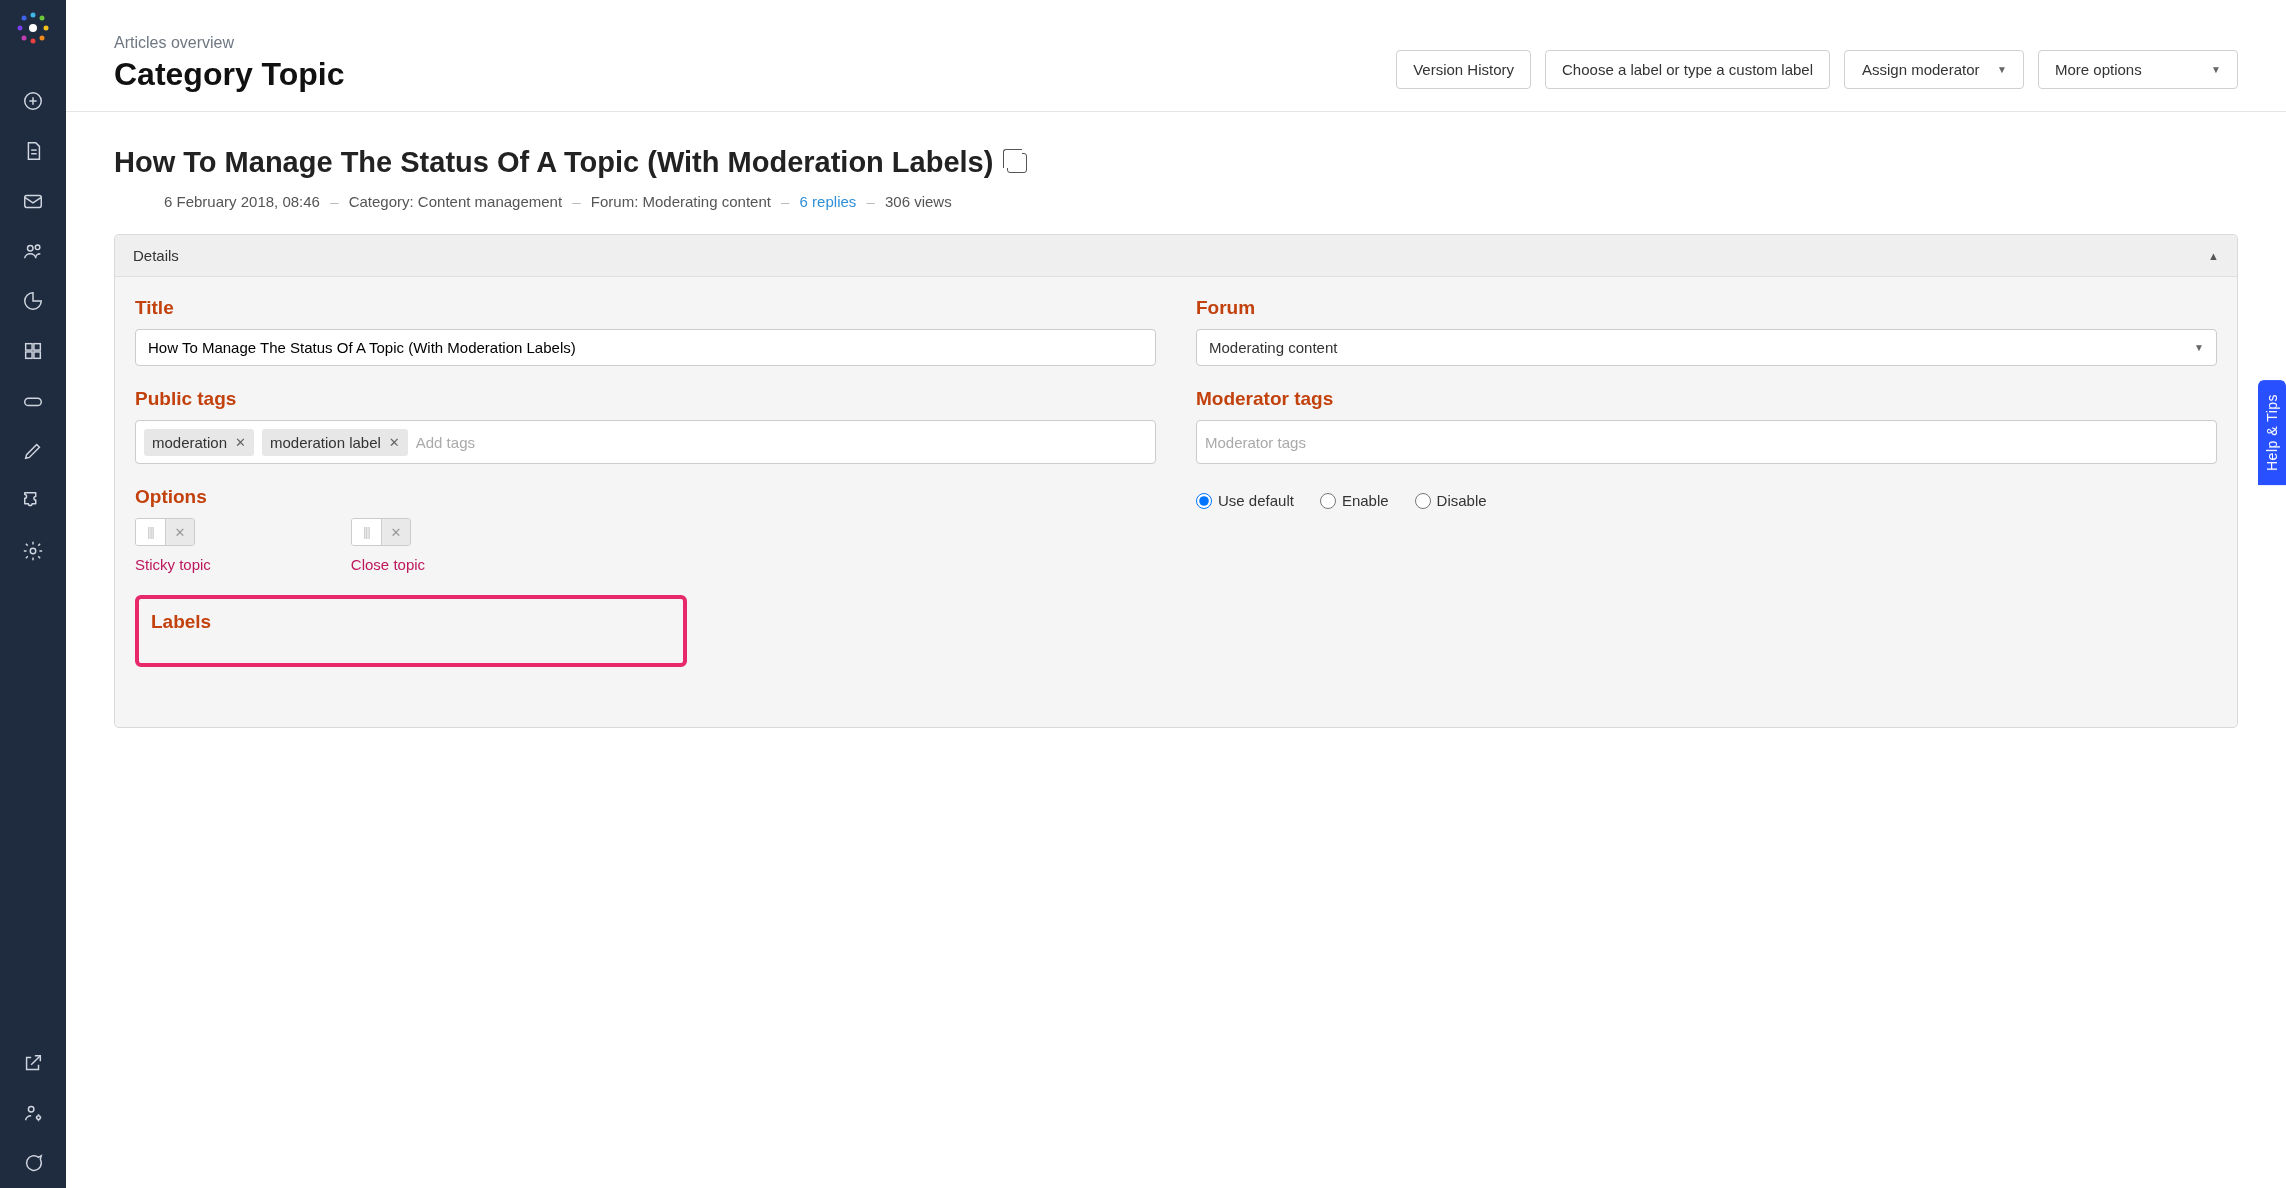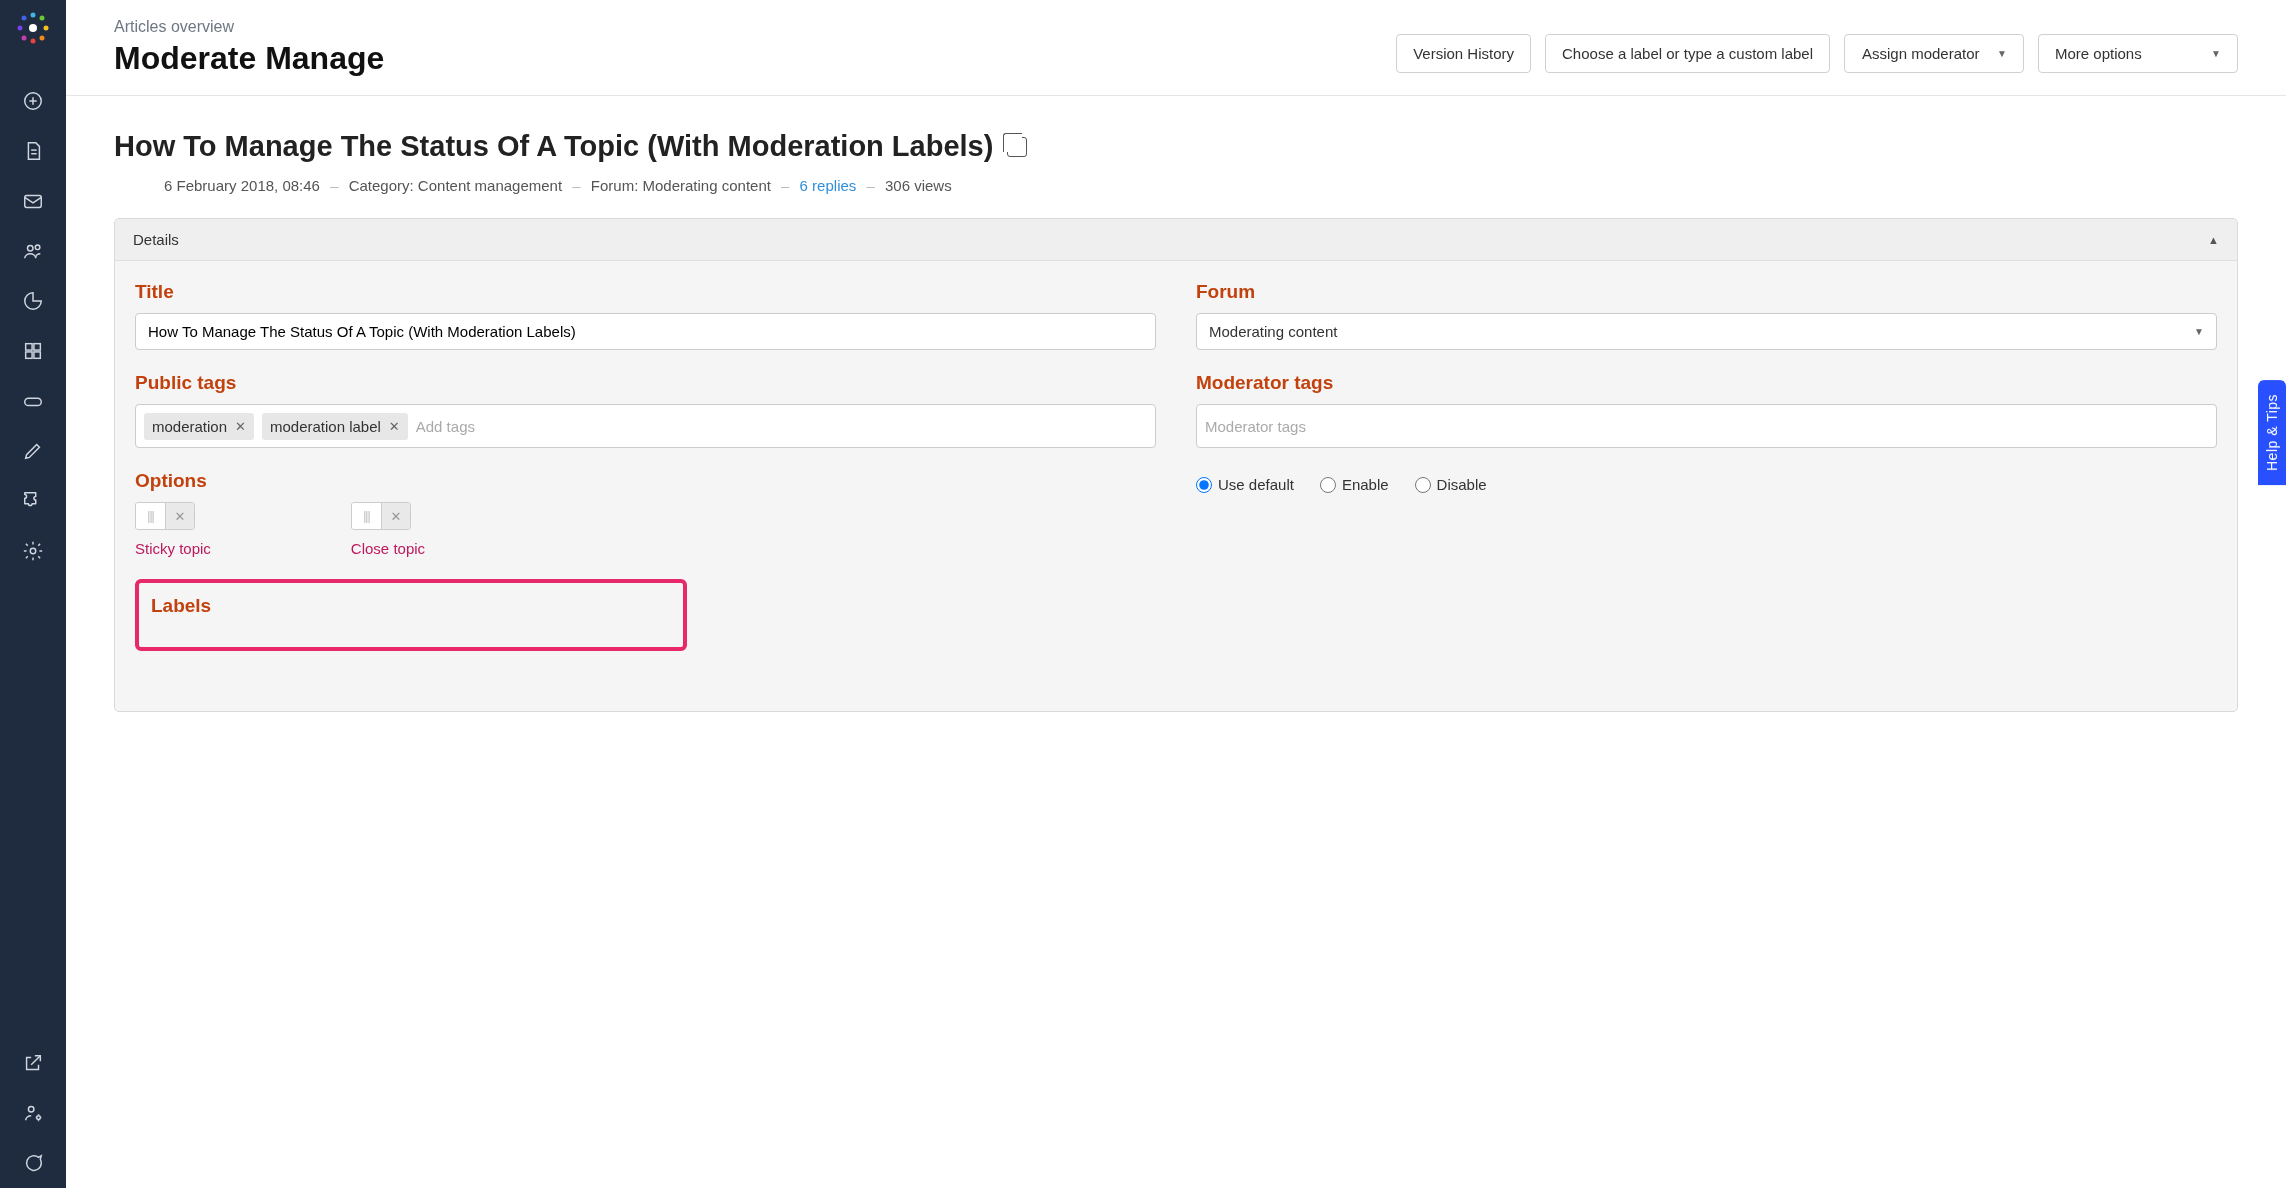--- a/index.html
+++ b/index.html
@@ -44,20 +44,21 @@
     flex: 1;
     display: flex;
     flex-direction: column;
     overflow: hidden;
   }
   .topbar {
     display: flex;
     align-items: flex-start;
     padding: 18px 48px 18px 48px;
     border-bottom: 1px solid #e5e5e5;
+    margin-top: 16px;
   }
   .topbar-left { flex: 1; }
   .breadcrumb {
     color: #6e7782;
     font-size: 16px;
     margin-bottom: 4px;
   }
   .page-title {
     font-size: 32px;
     font-weight: 700;
@@ -378,21 +379,21 @@
         <path d="M21 12a8 8 0 1 1-3-6.2L21 4l-1 4a8 8 0 0 1 1 4z"></path>
       </svg>
   </div>
 </div>
 
 <div class="main">
 
   <div class="topbar">
     <div class="topbar-left">
       <div class="breadcrumb">Articles overview</div>
-      <div class="page-title">Moderate Manage</div>
+      <div class="page-title">Category Topic</div>
     </div>
     <div class="topbar-actions">
       <button class="btn">
         <span>Version History</span>
       </button>
       <button class="btn wide">
         <span>Choose a label or type a custom label</span>
       </button>
       <button class="btn mid">
         <span>Assign moderator</span>

